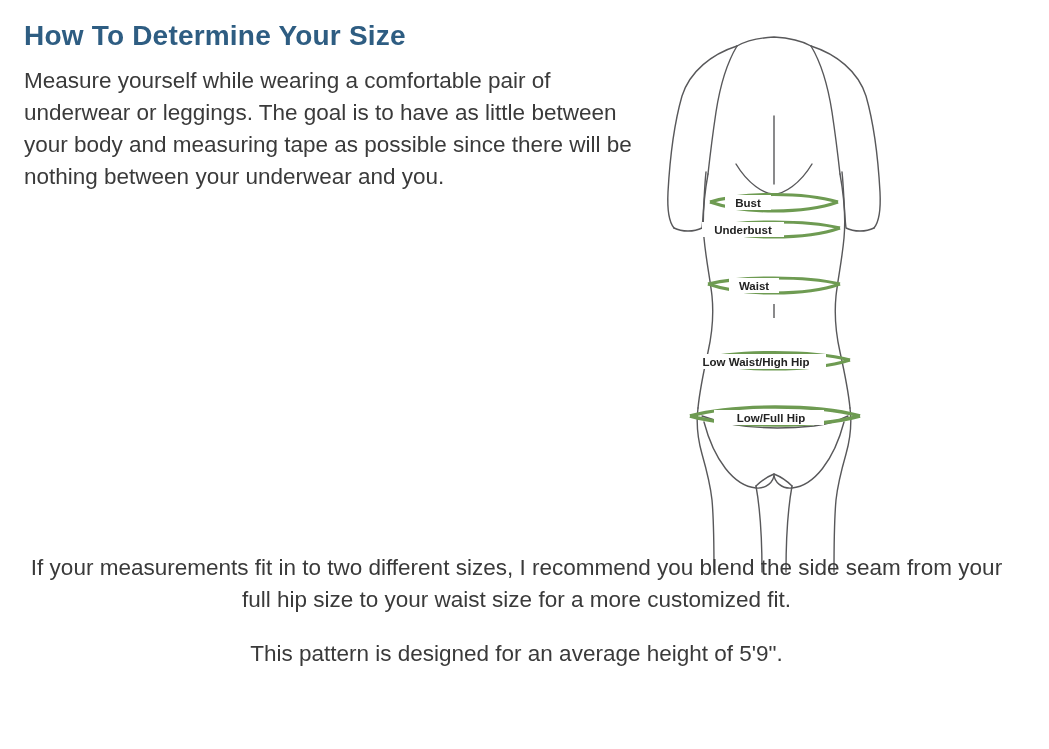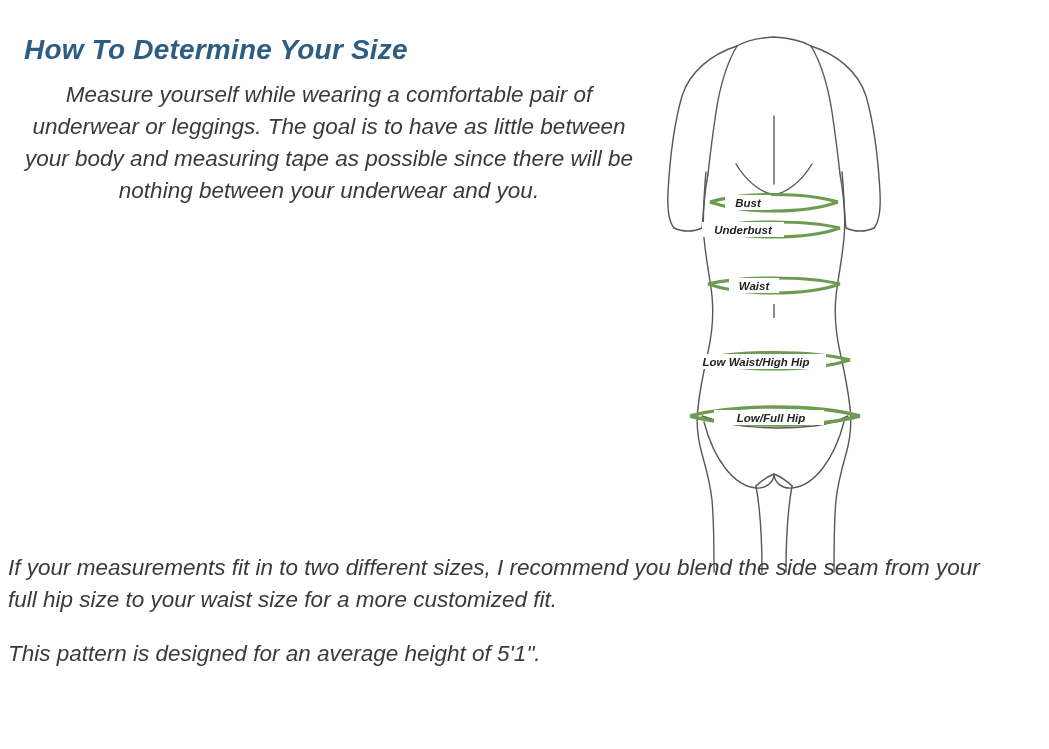--- a/index.html
+++ b/index.html
@@ -13,57 +13,56 @@
     font-family: "Liberation Sans", sans-serif;
     color: #333333;
     overflow: hidden;
     position: relative;
   }
   .page {
     position: relative;
     width: 1049px;
     height: 749px;
     box-sizing: border-box;
-    padding: 32px 24px 0 24px;
-    font-style: italic;
+    padding: 18px 24px 0 24px;
   }
   .title {
     font-size: 28px;
     font-weight: bold;
     color: #2e5d82;
     letter-spacing: 0.2px;
     margin: 0 0 12px 0;
     line-height: 1.25;
   }
   .text-column {
     width: 610px;
-    text-align: center;
   }
   p.para {
     font-size: 22.5px;
     line-height: 1.42;
     margin: 0 0 20px 0;
     color: #3a3a3a;
     font-weight: 300;
   }
   .wide-block {
     width: 985px;
   }
   .figure {
     position: absolute;
     left: 624px;
     top: 16px;
     width: 300px;
     height: 560px;
   }
   .bottom-block {
     position: absolute;
-    left: 8px;
+    left: 24px;
     top: 552px;
     width: 990px;
+    text-align: center;
   }
   .bottom-block p.para {
     margin-bottom: 22px;
   }
   svg { display: block; }
   .tape-label {
     font-family: "Liberation Sans", sans-serif;
     font-size: 11.5px;
     font-weight: bold;
     fill: #222222;
@@ -150,16 +149,16 @@
           <path d="M66 400 C110 412 192 412 236 400" fill="none" stroke="#6e9b52" stroke-width="3.4"></path>
           <rect x="90" y="394" width="110" height="15" fill="#ffffff"></rect>
           <text class="tape-label" x="147" y="406" text-anchor="middle">Low/Full Hip</text>
         </g>
       </g>
     </svg>
   </div>
 
   <div class="bottom-block">
     <p class="para wide-block">If your measurements fit in to two different sizes, I recommend you blend the side seam from your full hip size to your waist size for a more customized fit.</p>
-    <p class="para wide-block">This pattern is designed for an average height of 5'1".</p>
+    <p class="para wide-block">This pattern is designed for an average height of 5'9".</p>
   </div>
 
 </div>
 
 </body></html>

